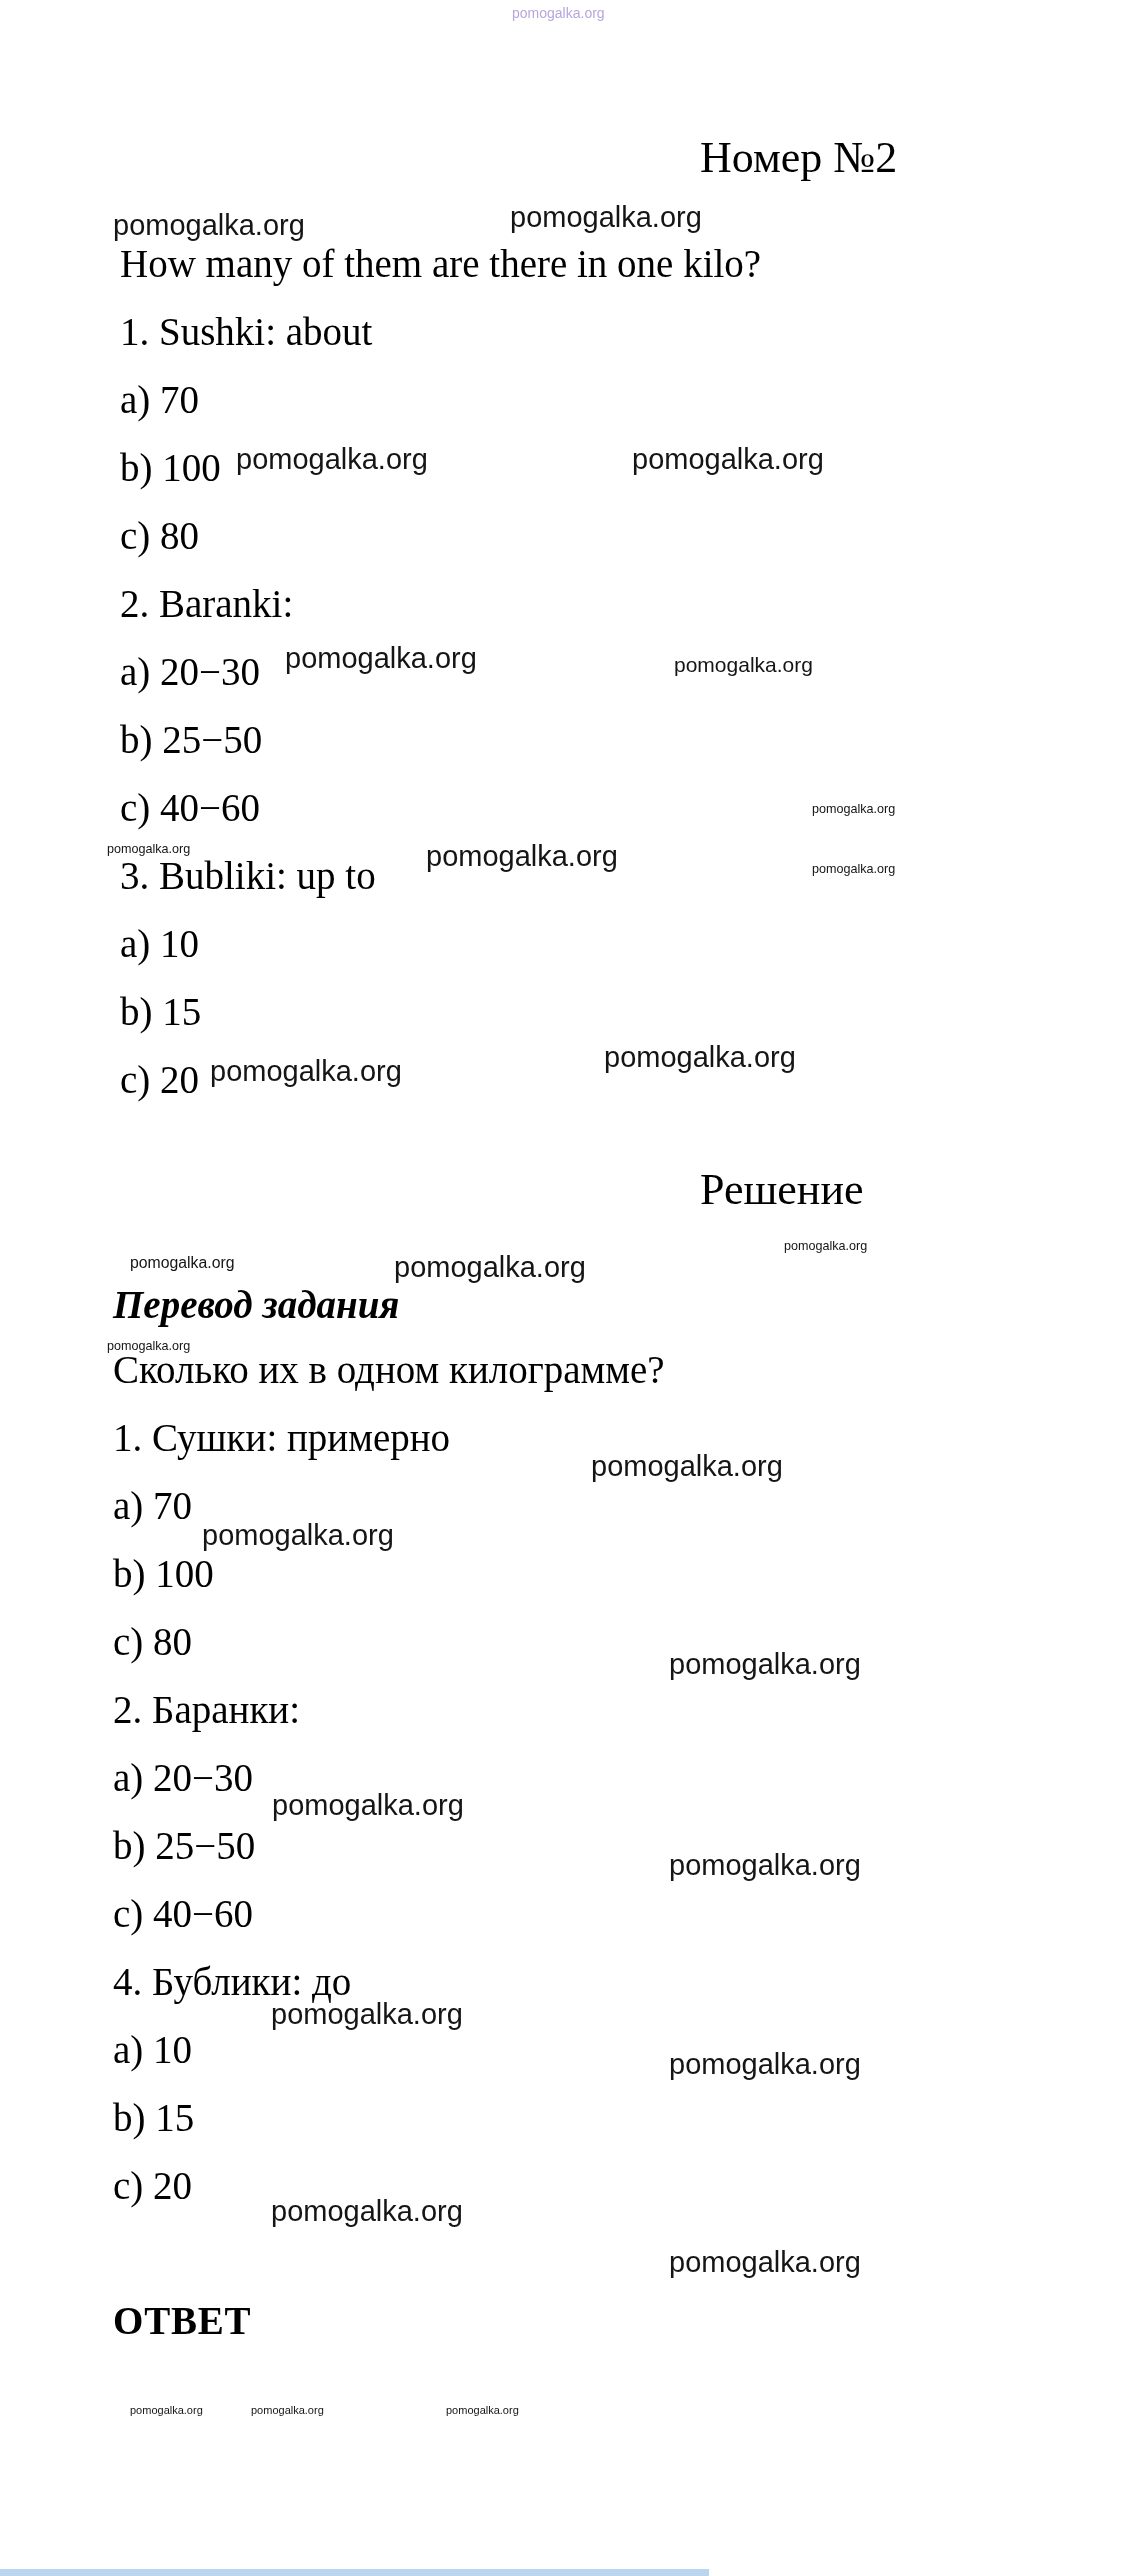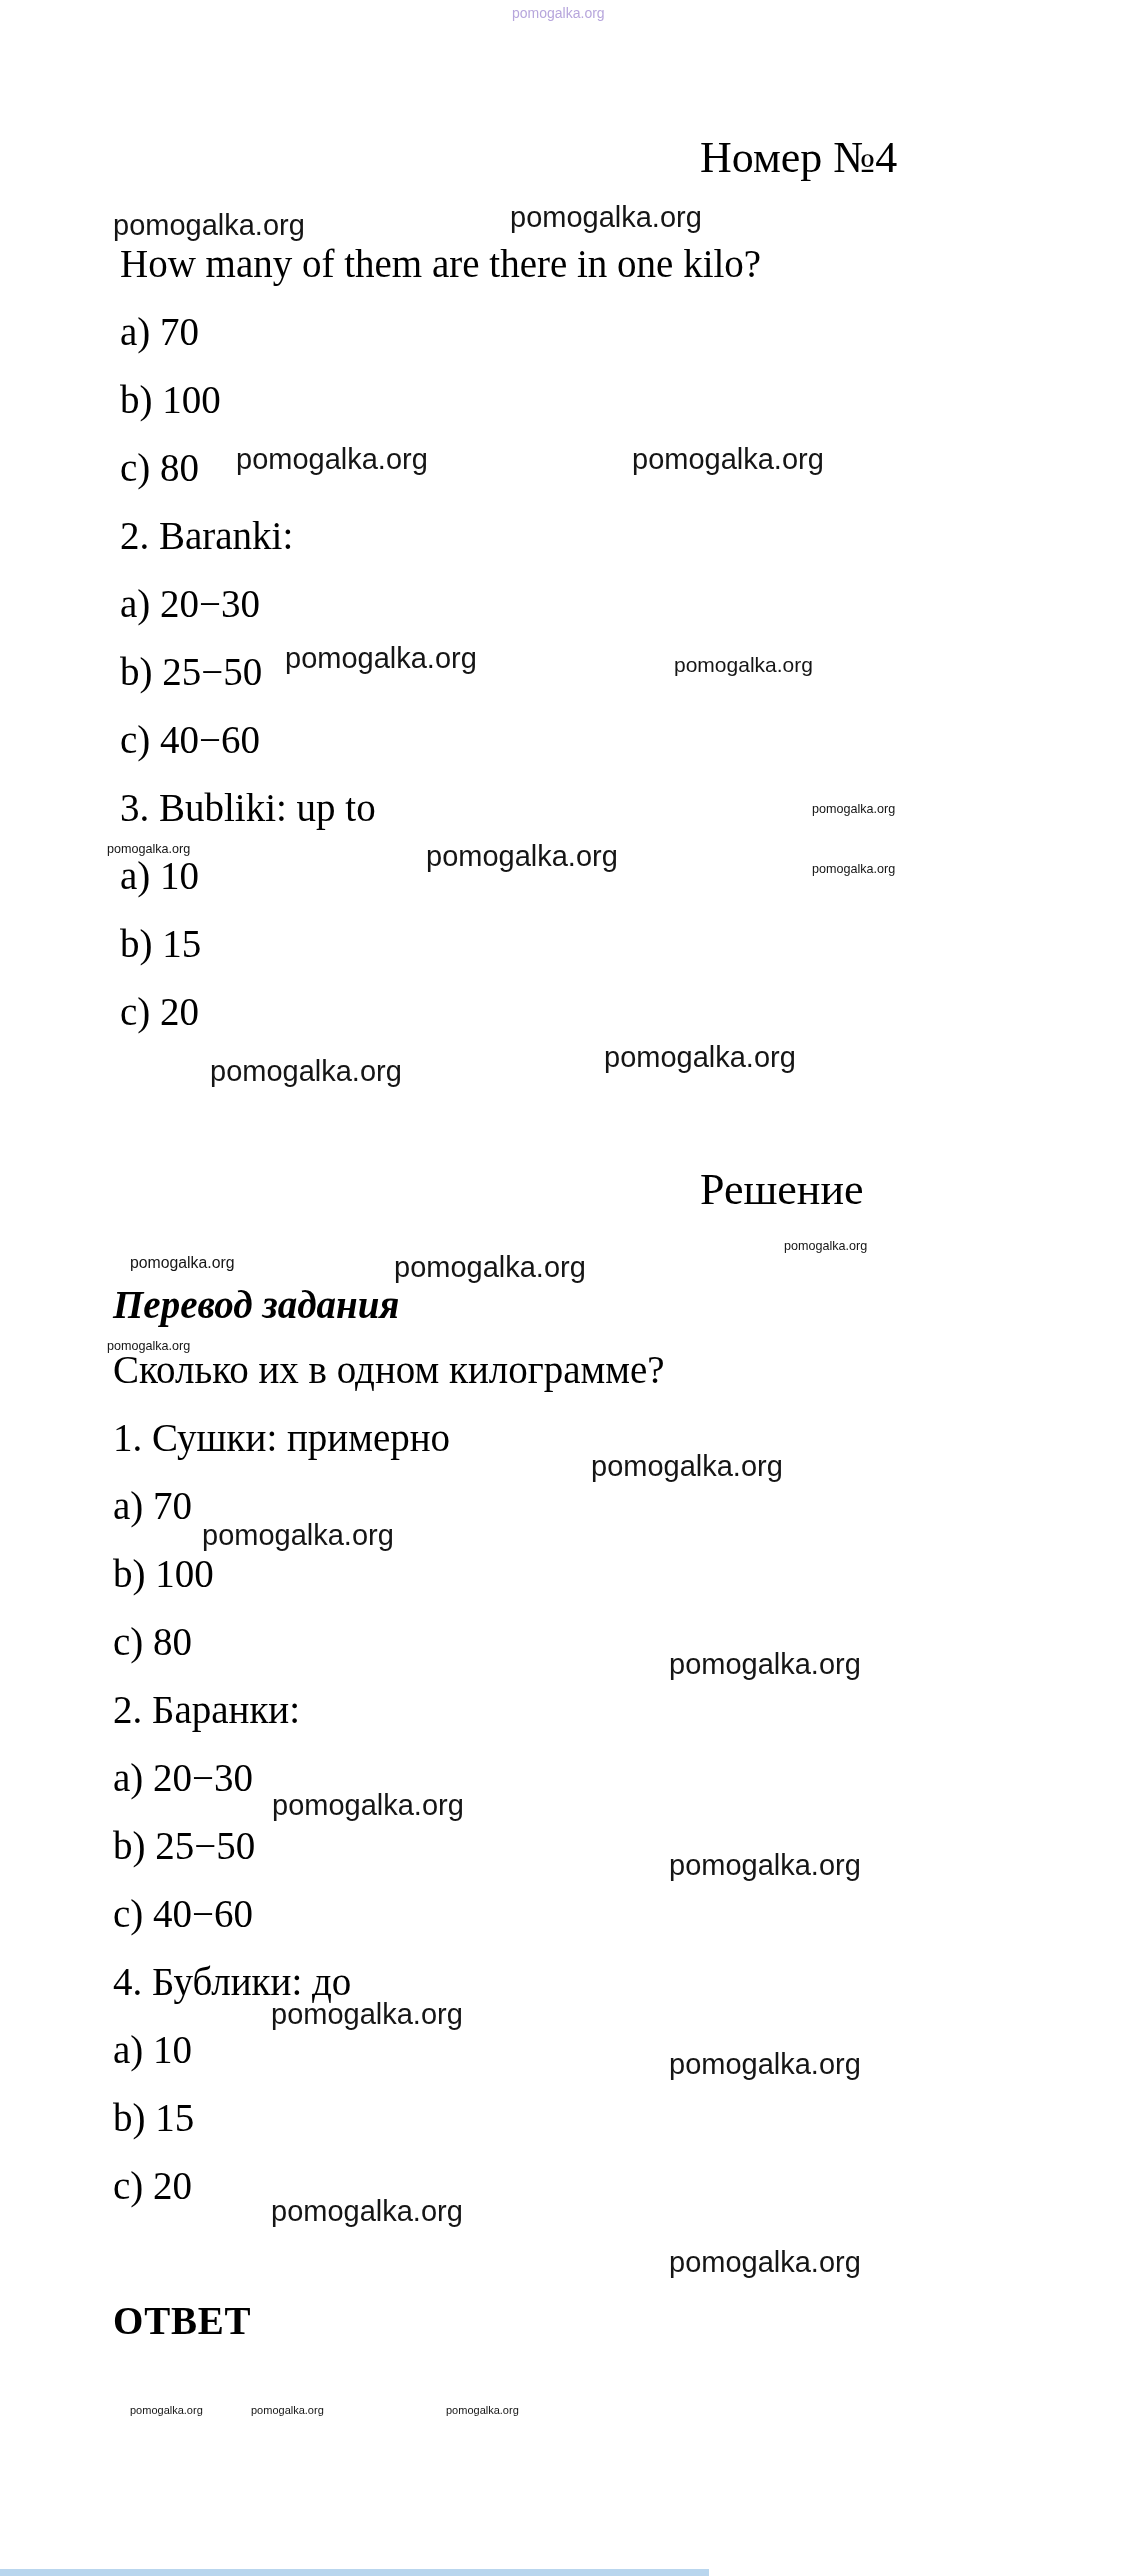--- a/index.html
+++ b/index.html
@@ -61,24 +61,25 @@
     width: 709px;
     height: 7px;
     background: var(--footer-bar, #b9d6ee);
   }
 </style>
 </head>
 <body>
 
 <div class="page">
 
-  <h1 class="doc-heading" style="left: 700px; top: 132px;">Номер №4</h1>
+  <h1 class="doc-heading" style="left: 700px; top: 132px;">Номер №2</h1>
 
   <div id="task-en" class="text-block" style="left: 120px; top: 230px;">
       <div class="line">How many of them are there in one kilo?</div>
+      <div class="line">1. Sushki: about</div>
       <div class="line">a) 70</div>
       <div class="line">b) 100</div>
       <div class="line">c) 80</div>
       <div class="line">2. Baranki:</div>
       <div class="line">a) 20−30</div>
       <div class="line">b) 25−50</div>
       <div class="line">c) 40−60</div>
       <div class="line">3. Bubliki: up to</div>
       <div class="line">a) 10</div>
       <div class="line">b) 15</div>

